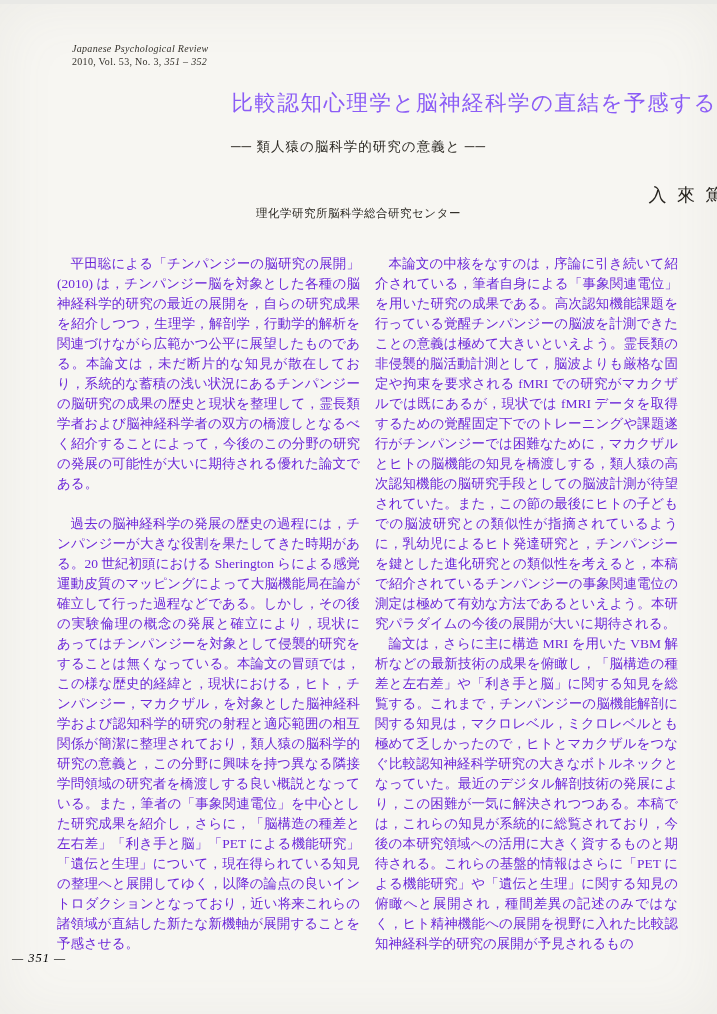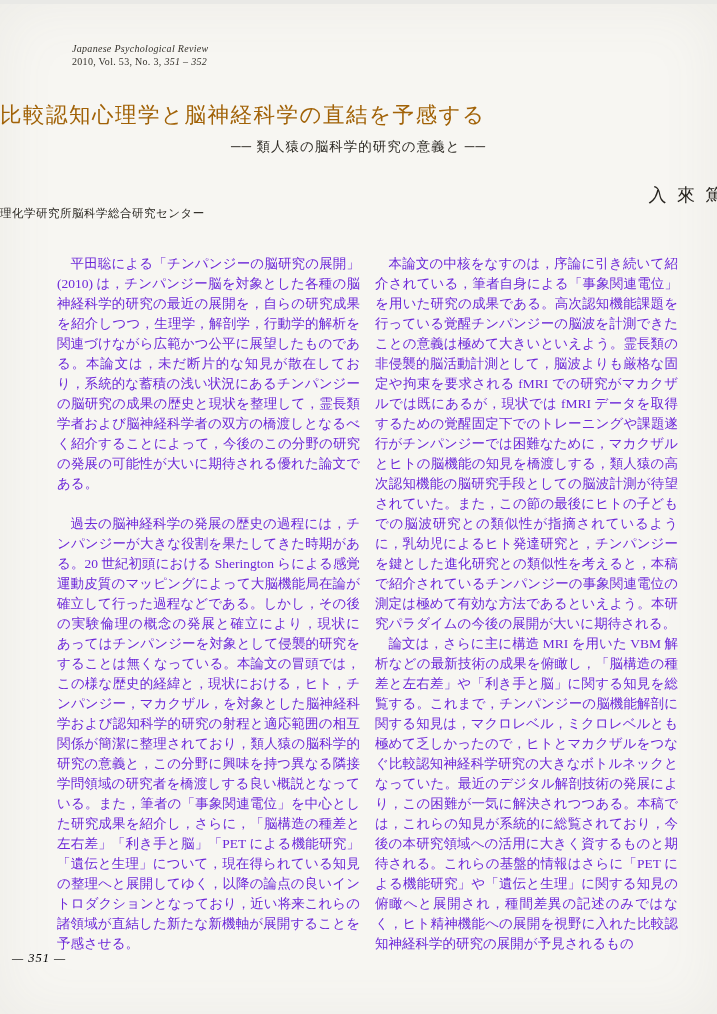--- a/index.html
+++ b/index.html
@@ -25,29 +25,29 @@
     font-size: 10px;
     line-height: 13px;
     letter-spacing: 0.3px;
     color: #35322c;
   }
   .journal-name { font-style: italic; }
   .journal-issue { font-style: normal; }
   .journal-pages { font-style: italic; }
   .doc-title {
     position: absolute;
-    top: 96px;
+    top: 84px;
     left: 0;
     width: 100%;
-    text-align: left;
+    text-align: right;
     font-size: 21.5px;
     font-weight: normal;
     letter-spacing: 1.5px;
     margin: 0;
-    color: #a16207;
+    color: #8b5cf6;
   }
   .doc-subtitle {
     position: absolute;
     top: 134px;
     left: 0;
     width: 100%;
     text-align: center;
     font-size: 13.5px;
     letter-spacing: 1px;
     color: #2d2a24;
@@ -61,20 +61,21 @@
     font-size: 18px;
     letter-spacing: 3px;
     color: #26231e;
     padding-left: 38px;
   }
   .doc-affiliation {
     position: absolute;
     top: 202px;
     left: 0;
     width: 100%;
+    text-align: center;
     font-size: 11.5px;
     letter-spacing: 0.5px;
     color: #2d2a24;
   }
   .columns {
     position: absolute;
     top: 250px;
     left: 57px;
     display: flex;
     gap: 15px;

